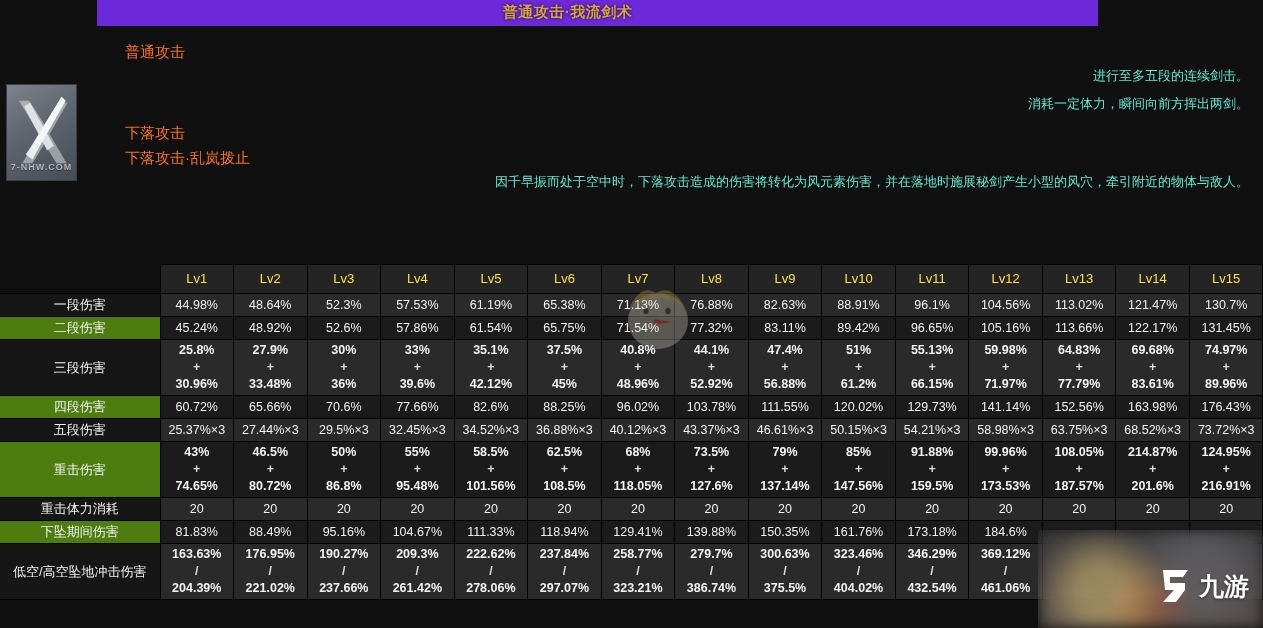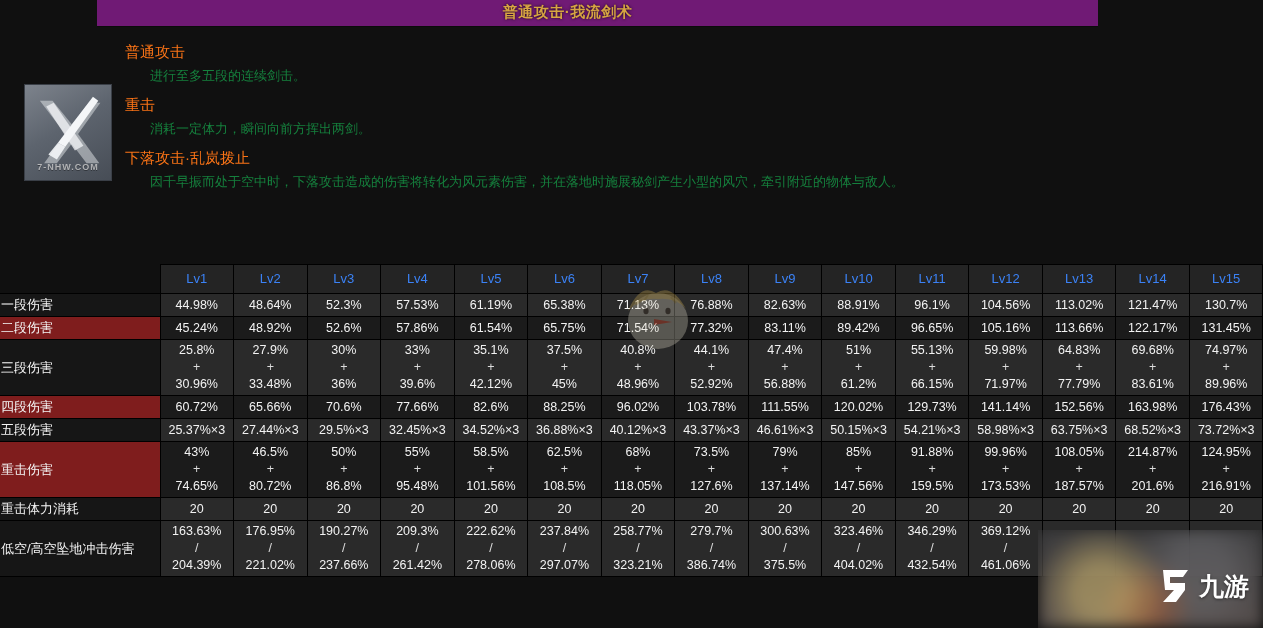--- a/index.html
+++ b/index.html
@@ -22,43 +22,43 @@
     background: #101010;
   }
 
   
   .titlebar {
     position: absolute;
     left: 97px;
     top: 0;
     width: 1001px;
     height: 27px;
-    background: #701a75;
+    background: #6d28d9;
     border-bottom: 1px solid #0b0b0b;
     box-sizing: border-box;
   }
   .titlebar .title {
     position: absolute;
     left: 0; right: 0;
     top: 3px;
     text-align: center;
     font-size: 15px;
     letter-spacing: 0.5px;
     color: #d6a442;
     font-weight: bold;
     text-shadow: 0 0 3px rgba(0,0,0,.8);
     padding-right: 60px;
   }
 
   
   .skill-icon {
     position: absolute;
-    left: 24px;
+    left: 6px;
     top: 84px;
-    width: 88px;
+    width: 71px;
     height: 97px;
     background: linear-gradient(150deg, #7d838c 0%, #5d646e 45%, #474d56 100%);
     border: 1px solid #3a3f47;
     box-sizing: border-box;
     overflow: hidden;
   }
   .skill-icon svg { display:block; width:100%; height:100%; }
   .skill-icon .wm {
     position: absolute;
     left: 0; right: 0;
@@ -82,25 +82,26 @@
     box-sizing: border-box;
   }
   .sec-head {
     color: #f97316;
     font-size: 15px;
     line-height: 24px;
     margin: 0 0 1px 14px;
     font-weight: normal;
   }
   .sec-body {
-    color: #15803d;
+    color: #5eead4;
     font-size: 13px;
     line-height: 22px;
-    margin: 0 0 6px 39px;
+    margin: 0 0 6px 15px;
     font-weight: normal;
+    text-align: right;
   }
   .sec-body.tight { margin-bottom: 2px; }
 
   
   .tbl {
     position: absolute;
     left: 0;
     top: 264px;
     width: 1263px;
     border-collapse: collapse;
@@ -116,37 +117,37 @@
     font-weight: normal;
     line-height: 18px;
   }
   .tbl th.corner {
     background: #101010;
     border-left: none;
     border-top: none;
   }
   .tbl th.lvl {
     background: #242424;
-    color: #3b82f6;
+    color: #fde047;
     height: 24px;
     font-size: 13px;
   }
   .tbl td.rowlabel {
     background: #141414;
-    text-align: left;
+    text-align: center;
     font-size: 13px;
     border-left: none;
     color: #f4f4f4;
     margin-left: 12px;
   }
   .tbl td.v-a { background: #2a2a2a; }
   .tbl td.v-b { background: #1b1b1b; }
   .tbl tr.r-a td.rowlabel { background: #161616; }
-  .tbl tr.r-b td.rowlabel { background: #7f1d1d; }
-  .tbl td.multi { line-height: 17px; }
+  .tbl tr.r-b td.rowlabel { background: #4d7c0f; }
+  .tbl td.multi { line-height: 17px; font-weight: bold; }
   .tbl td.multi .op { color: #dcdcdc; }
 
   
   .chick {
     position: absolute;
     left: 622px;
     top: 281px;
     width: 72px;
     height: 72px;
     pointer-events: none;
@@ -209,23 +210,23 @@
         <path d="M20 22 L27 18 L55 62 L47 67 Z" opacity="0.75"></path>
       </g>
     </svg>
     <div class="wm">7-NHW.COM</div>
   </div>
 
   <div class="desc">
     <div class="sec-head">普通攻击</div>
     <div class="sec-body">进行至多五段的连续剑击。</div>
 
-    <div class="sec-head">重击</div>
     <div class="sec-body">消耗一定体力，瞬间向前方挥出两剑。</div>
 
+    <div class="sec-head">下落攻击</div>
 
     <div class="sec-head">下落攻击·乱岚拨止</div>
     <div class="sec-body">因千早振而处于空中时，下落攻击造成的伤害将转化为风元素伤害，并在落地时施展秘剑产生小型的风穴，牵引附近的物体与敌人。</div>
   </div>
 
   <table class="tbl">
     <colgroup id="cols">
         <col style="width: 160px;">
         <col style="width: 73.5333px;">
         <col style="width: 73.5333px;">
@@ -503,20 +504,38 @@
           <td class="v-a">20</td>
           <td class="v-a">20</td>
           <td class="v-a">20</td>
           <td class="v-a">20</td>
           <td class="v-a">20</td>
           <td class="v-a">20</td>
           <td class="v-a">20</td>
           <td class="v-a">20</td>
           <td class="v-a">20</td>
         </tr>
+        <tr class="r-b">
+          <td class="rowlabel">下坠期间伤害</td>
+          <td class="v-b">81.83%</td>
+          <td class="v-b">88.49%</td>
+          <td class="v-b">95.16%</td>
+          <td class="v-b">104.67%</td>
+          <td class="v-b">111.33%</td>
+          <td class="v-b">118.94%</td>
+          <td class="v-b">129.41%</td>
+          <td class="v-b">139.88%</td>
+          <td class="v-b">150.35%</td>
+          <td class="v-b">161.76%</td>
+          <td class="v-b">173.18%</td>
+          <td class="v-b">184.6%</td>
+          <td class="v-b"></td>
+          <td class="v-b"></td>
+          <td class="v-b"></td>
+        </tr>
         <tr class="r-a">
           <td class="rowlabel">低空/高空坠地冲击伤害</td>
           <td class="v-a multi">
             <div>163.63%</div>
             <div class="op">/</div>
             <div>204.39%</div>
           </td>
           <td class="v-a multi">
             <div>176.95%</div>
             <div class="op">/</div>

